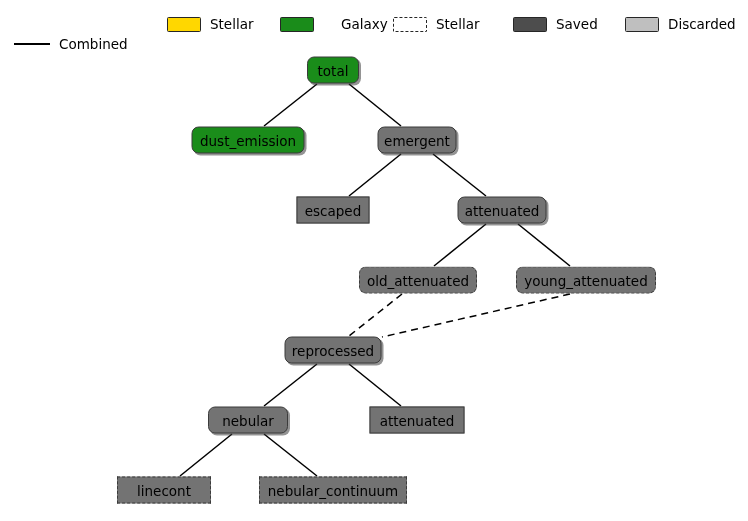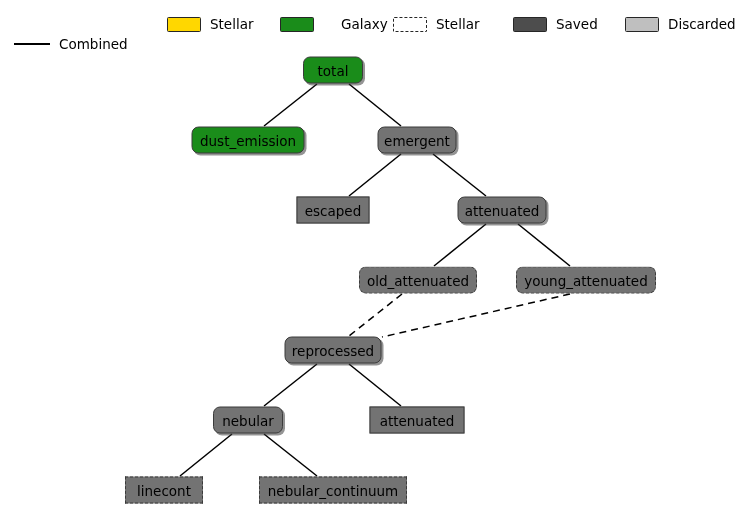--- a/index.html
+++ b/index.html
@@ -140,21 +140,21 @@
         <line x1="486" y1="224" x2="434" y2="266" stroke="#000000" stroke-width="1.5"></line>
         <line x1="518" y1="224" x2="570" y2="266" stroke="#000000" stroke-width="1.5"></line>
         <line x1="402" y1="294" x2="349" y2="336" stroke="#000000" stroke-width="1.5" stroke-dasharray="7,5"></line>
         <line x1="570" y1="294" x2="382" y2="337" stroke="#000000" stroke-width="1.5" stroke-dasharray="7,5"></line>
         <line x1="317" y1="364" x2="264" y2="406" stroke="#000000" stroke-width="1.5"></line>
         <line x1="349" y1="364" x2="401" y2="406" stroke="#000000" stroke-width="1.5"></line>
         <line x1="232" y1="434" x2="180" y2="476" stroke="#000000" stroke-width="1.5"></line>
         <line x1="264" y1="434" x2="317" y2="476" stroke="#000000" stroke-width="1.5"></line>
       </svg>
     <div id="nodes">
-        <div class="node galaxy rounded shadow" style="left: 333px; top: 70px; width: 60px;">
+        <div class="node galaxy rounded shadow" style="left: 333px; top: 70px; width: 52px;">
           <span>total</span>
         </div>
         <div class="node galaxy rounded shadow" style="left: 248px; top: 140px; width: 113px;">
           <span>dust_emission</span>
         </div>
         <div class="node stellar rounded shadow" style="left: 417px; top: 140px; width: 79px;">
           <span>emergent</span>
         </div>
         <div class="node stellar square" style="left: 333px; top: 210px; width: 73px;">
           <span>escaped</span>
@@ -164,27 +164,27 @@
         </div>
         <div class="node stellar rounded masked" style="left: 418px; top: 280px; width: 118px;">
           <span>old_attenuated</span>
         </div>
         <div class="node stellar rounded masked" style="left: 586px; top: 280px; width: 140px;">
           <span>young_attenuated</span>
         </div>
         <div class="node stellar rounded shadow" style="left: 333px; top: 350px; width: 97px;">
           <span>reprocessed</span>
         </div>
-        <div class="node stellar rounded shadow" style="left: 248px; top: 420px; width: 70px;">
+        <div class="node stellar rounded shadow" style="left: 248px; top: 420px; width: 80px;">
           <span>nebular</span>
         </div>
         <div class="node stellar square" style="left: 417px; top: 420px; width: 95px;">
           <span>attenuated</span>
         </div>
-        <div class="node stellar square masked" style="left: 164px; top: 490px; width: 78px;">
+        <div class="node stellar square masked" style="left: 164px; top: 490px; width: 94px;">
           <span>linecont</span>
         </div>
         <div class="node stellar square masked" style="left: 333px; top: 490px; width: 148px;">
           <span>nebular_continuum</span>
         </div>
       </div>
   </div>
 
 </div>
 

